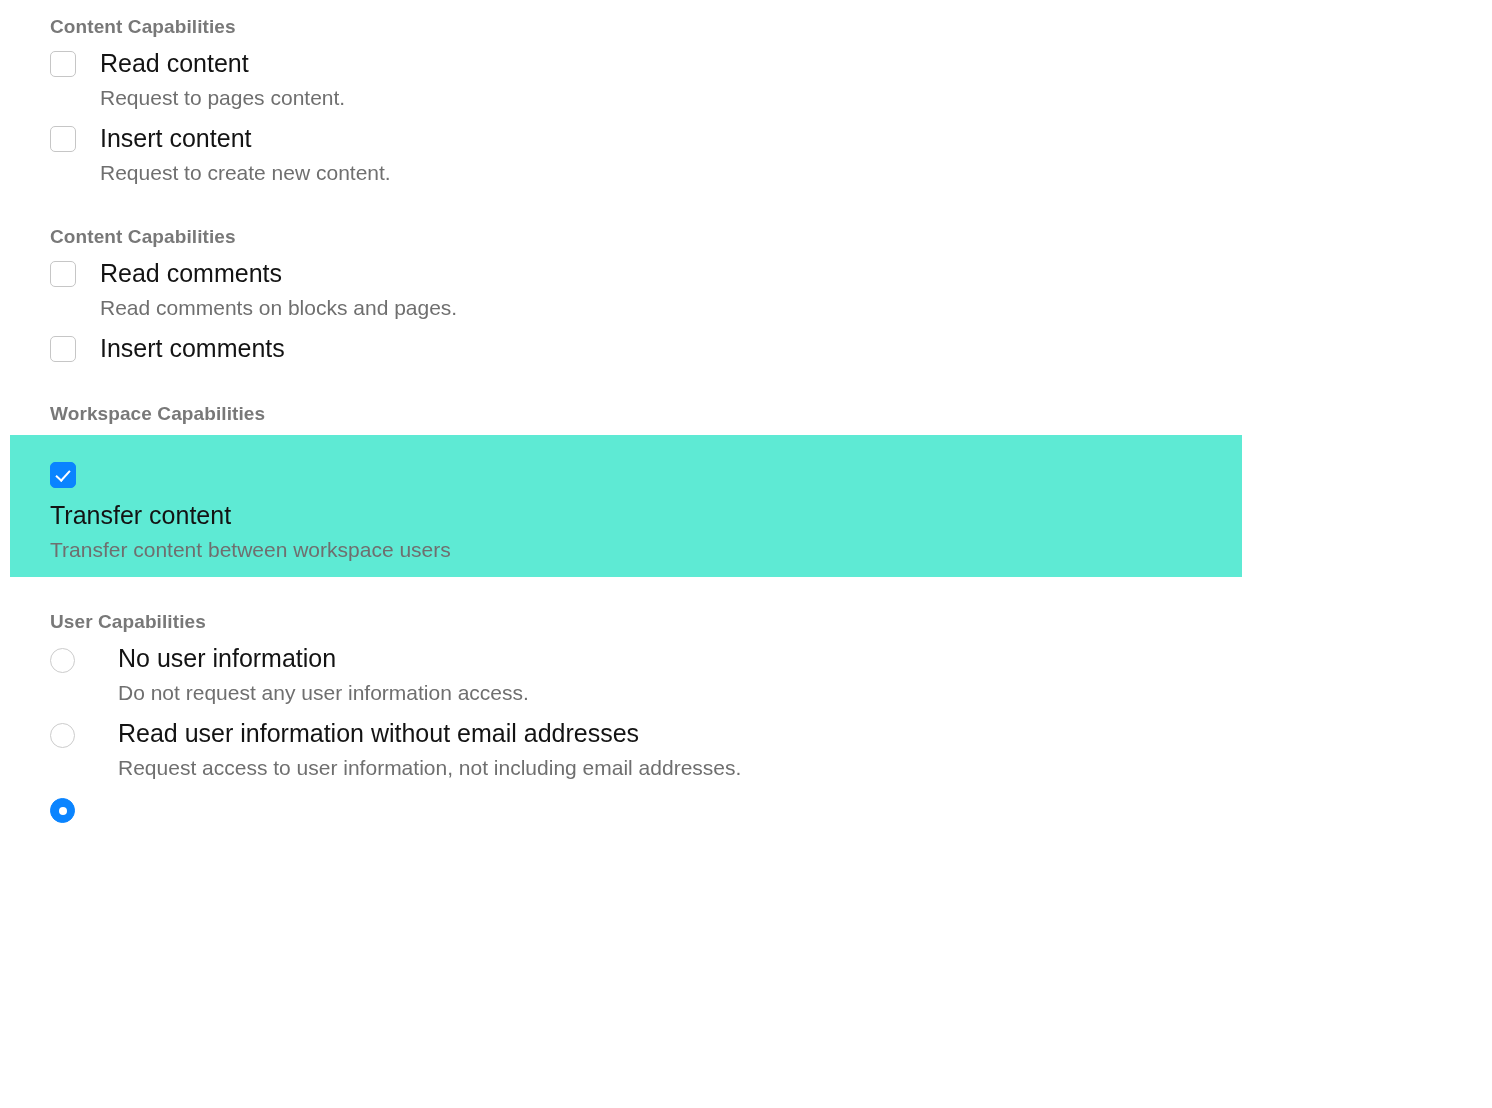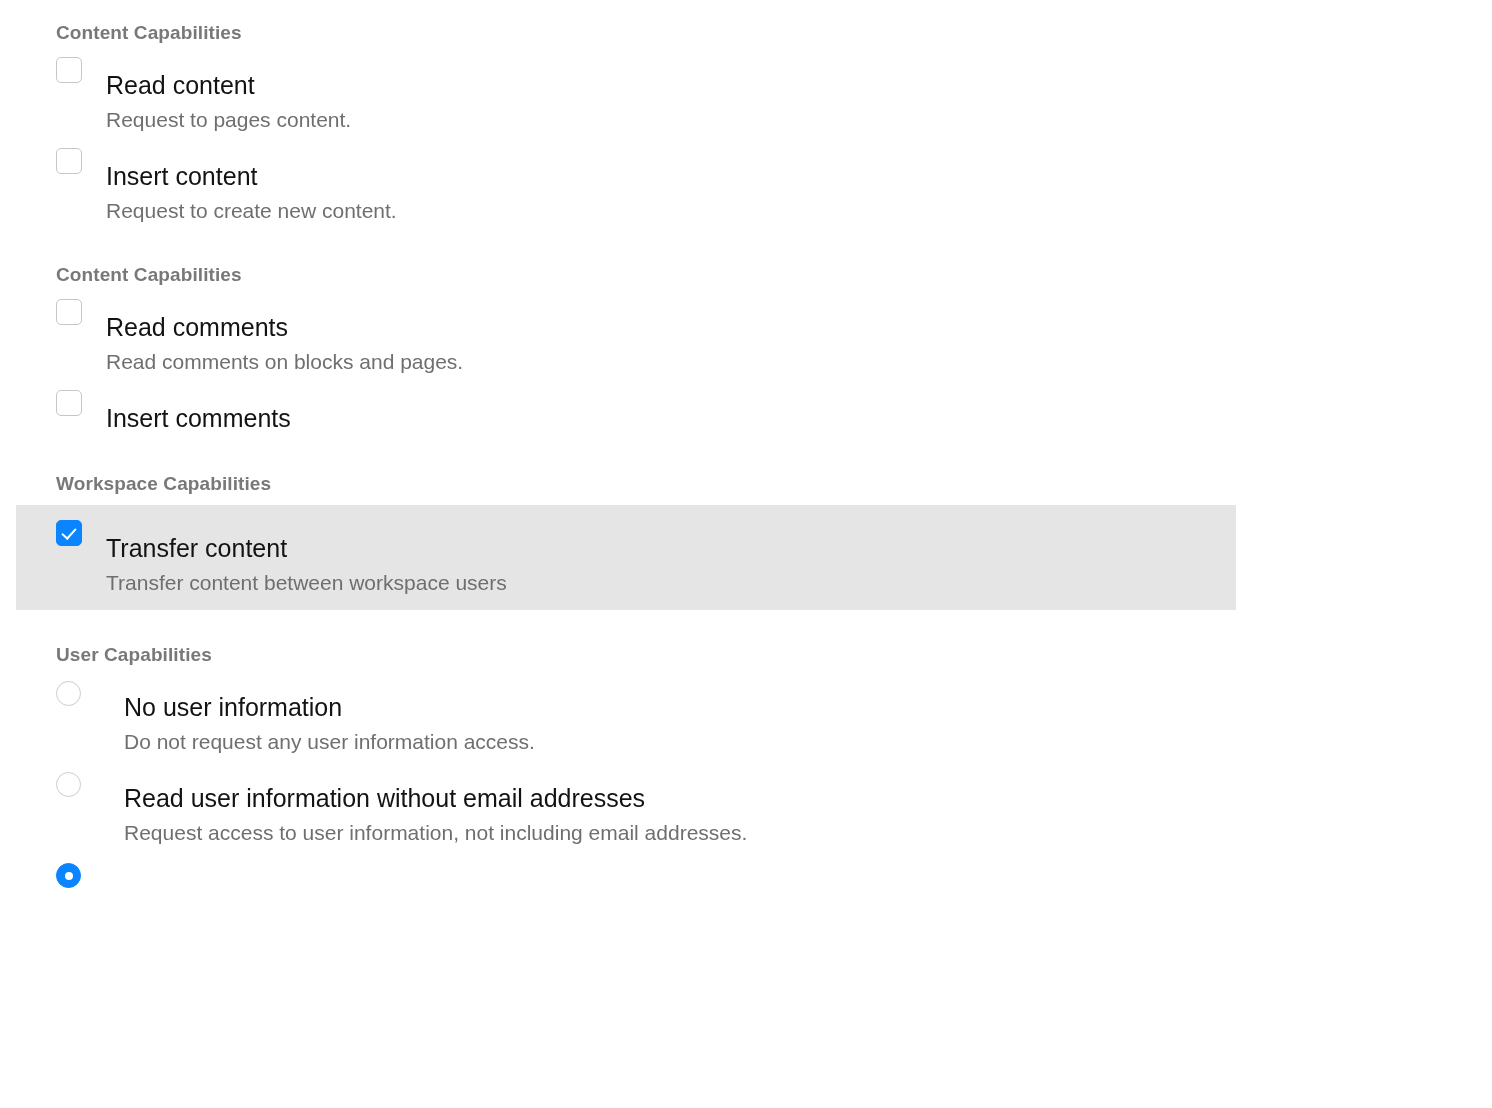--- a/index.html
+++ b/index.html
@@ -12,21 +12,21 @@
     height: 1108px;
     font-family: "Liberation Sans", sans-serif;
     color: #111111;
     -webkit-font-smoothing: antialiased;
     overflow: hidden;
   }
   .page {
     position: relative;
     width: 1252px;
     height: 1108px;
-    padding: 16px;
+    padding: 10px;
     box-sizing: border-box;
   }
   .section {
     margin: 0;
   }
   .section-title {
     font-size: 19px;
     font-weight: bold;
     color: #787878;
     letter-spacing: 0.1px;
@@ -38,24 +38,25 @@
   .sec-workspace .section-title { padding-top: 38px; }
   .sec-user .section-title { padding-top: 34px; }
 
   .option-row {
     display: flex;
     align-items: flex-start;
     padding: 10px 40px 2px 40px;
     box-sizing: border-box;
   }
   .option-row.highlight {
-    background: #e5e5e5;
+    background: #5eead4;
     padding-top: 12px;
     padding-bottom: 14px;
     margin-top: 10px;
+    flex-direction: column;
   }
 
   .control-col {
     width: 50px;
     flex: 0 0 50px;
     display: flex;
     justify-content: flex-start;
     align-items: center;
     padding-top: 3px;
   }
@@ -113,21 +114,20 @@
     width: 8px;
     height: 8px;
     margin-left: -4px;
     margin-top: -4px;
     border-radius: 50%;
     background: #ffffff;
   }
 
   .text-col {
     flex: 1 1 auto;
-    margin-top: 16px;
   }
   .option-label {
     font-size: 25px;
     line-height: 30px;
     color: #131313;
     font-weight: normal;
   }
   .option-desc {
     font-size: 21px;
     line-height: 26px;

